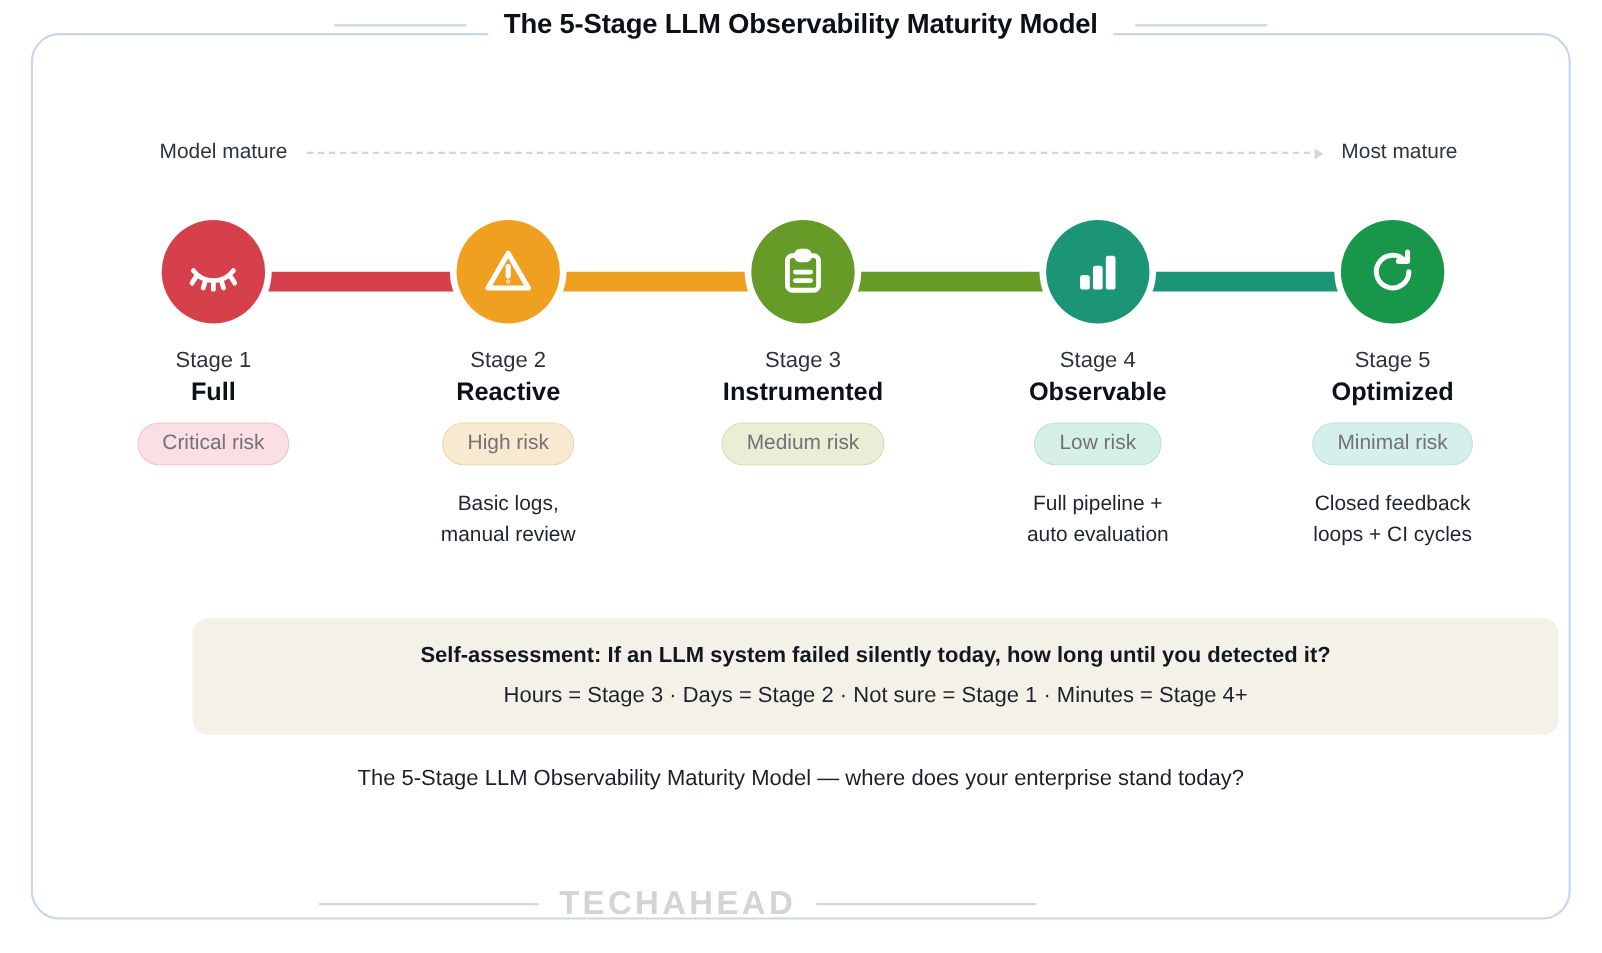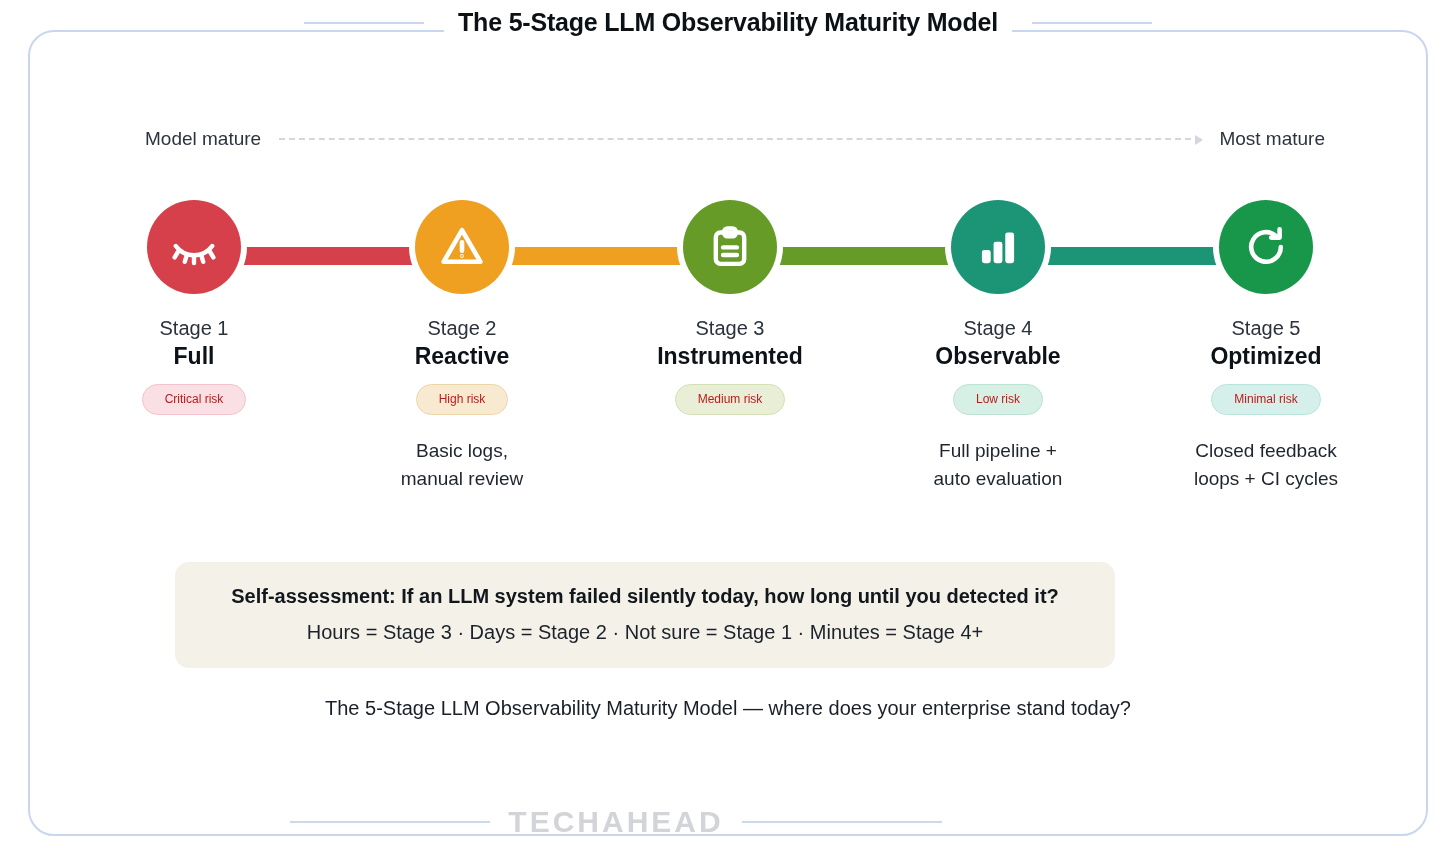--- a/index.html
+++ b/index.html
@@ -130,41 +130,41 @@
   }
   .stage-name {
     margin-top: 3px;
     font-size: 23px;
     font-weight: bold;
     color: #0d1218;
     line-height: 1.15;
   }
   .badge {
     margin-top: 15px;
-    font-size: 12px;
-    color: #b91c1c;
+    font-size: 19px;
+    color: #737373;
     padding: 7px 22px 8px;
     border-radius: 999px;
     border: 1.5px solid transparent;
     white-space: nowrap;
   }
   .stage-desc {
     margin-top: 22px;
     font-size: 19px;
     line-height: 1.45;
     color: #1f252e;
     text-align: center;
     white-space: pre-line;
   }
 
   
   .callout {
     position: absolute;
     left: 175px; top: 562px;
-    width: 940px;
+    width: 1242px;
     background: #f4f1e8;
     border-radius: 14px;
     padding: 20px 30px 22px;
     text-align: center;
   }
   .callout-line1 {
     font-size: 20px;
     font-weight: bold;
     color: #12171d;
     line-height: 1.4;

